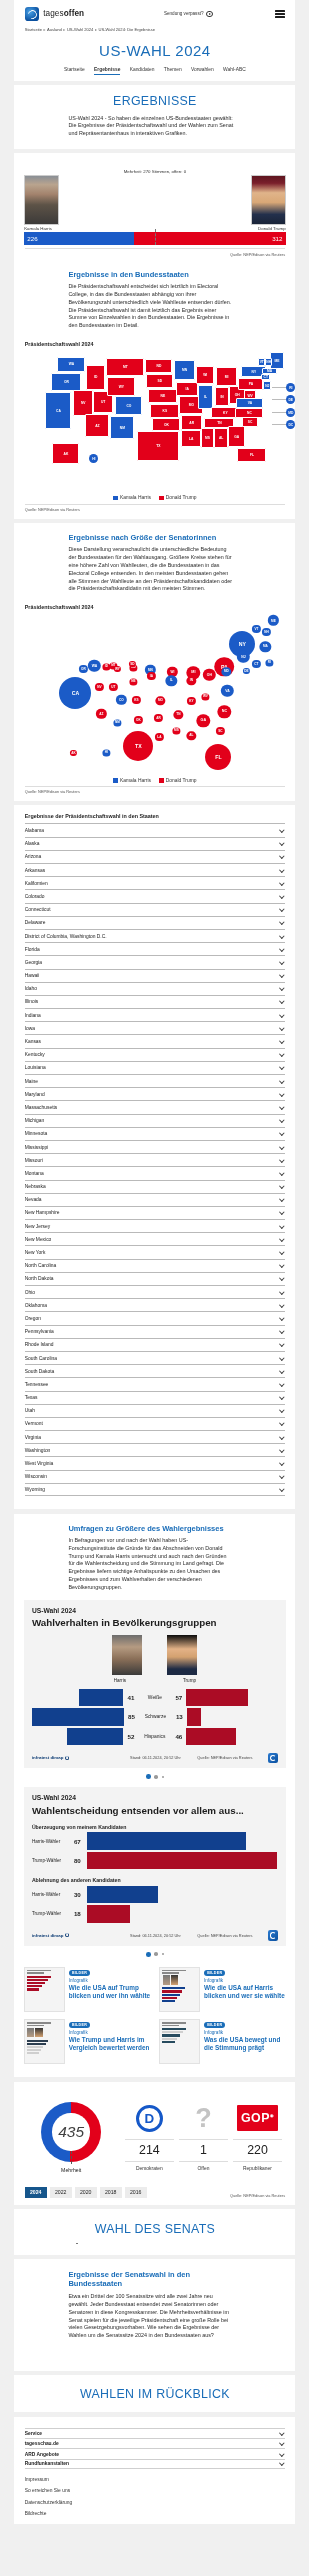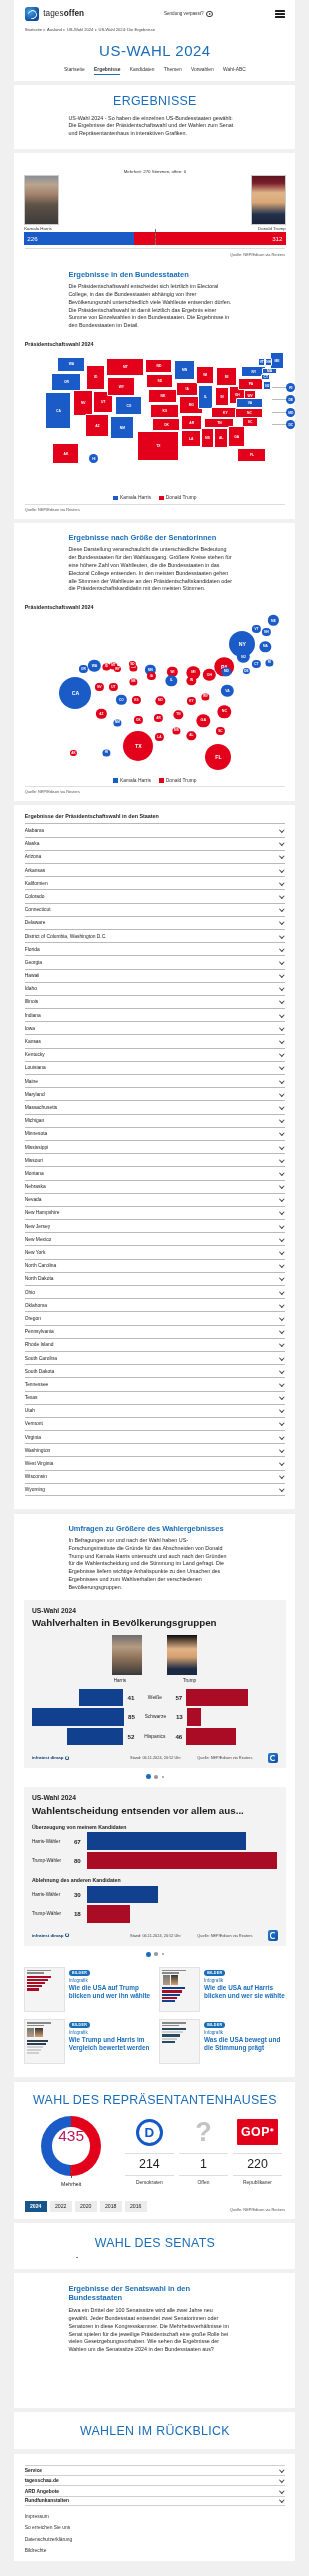--- a/index.html
+++ b/index.html
@@ -114,42 +114,42 @@
   .badge { display:inline-block; background:#1a6db8; color:#fff; font-size:3.6px; font-weight:700; padding:1px 3.1px; border-radius:3.6px; letter-spacing:0.3px; }
   .t-kick { font-size:4.6px; color:#1a6db8; margin-top:2.1px; }
   .t-title { font-size:6.4px; font-weight:700; color:#1a6db8; line-height:1.25; margin-top:1px; }
   .mini-ph { width:7.2px; height:9.3px; display:inline-block; margin:0.5px; }
 
   
   .house { padding:11.3px 10.3px 7.2px 10.3px; }
   .house-body { display:flex; margin-top:9.3px; }
   .donut-col { width:93px; text-align:center; }
   .donut { width:60px; height:60px; border-radius:50%; margin:0 auto; position:relative; }
-  .donut .hole { position:absolute; inset:11.3px; background:#fff; border-radius:50%; display:flex; align-items:flex-start; justify-content:center; font-size:15.5px; color:#be185d; }
+  .donut .hole { position:absolute; inset:11.3px; background:#fff; border-radius:50%; display:flex; align-items:center; justify-content:center; font-size:15.5px; color:#404040;font-style:italic; }
   .donut .mk { position:absolute; left:50%; bottom:-2.1px; height:13.4px; border-left:0.8px dashed #555; }
   .mehr { font-size:5.2px; color:#222; margin-top:5.2px; }
   .pcols { flex:1; display:flex; justify-content:space-between; padding:0 3.1px 0 7.2px; }
   .pcol { width:49px; text-align:center; }
   .plogo { height:32px; display:flex; align-items:center; justify-content:center; }
   .dring { width:27px; height:27px; border:3.6px solid #1558c8; border-radius:50%; display:flex; align-items:center; justify-content:center; font-size:13.4px; font-weight:700; color:#1558c8; }
   .qmark { font-size:27px; font-weight:700; color:#c4c4c4; line-height:1; }
   .gop { background:#e2001a; color:#fff; font-weight:700; font-size:12.4px; padding:6.2px 4.1px; letter-spacing:0.5px; border-radius:1px; }
   .gop sup { font-size:4.1px; }
   .pseats { font-size:12.4px; color:#222; border-top:0.5px solid #ddd; border-bottom:0.5px solid #ddd; margin-top:5.2px; padding:3.1px 0; }
   .pname { font-size:4.9px; color:#333; margin-top:4.1px; }
   .house-foot { display:flex; align-items:flex-end; justify-content:space-between; margin-top:13.4px; }
   .years { display:flex; gap:3.1px; }
   .yr { font-size:5.2px; padding:2.6px 5.2px; background:#ececec; color:#222; cursor:pointer; }
   .yr.active { background:#16568c; color:#fff; font-weight:700; }
   .house-src { font-size:3.9px; color:#555; }
 
   
   .sen-title-card { padding:12.4px 0 10.3px 0; }
   .sen-dot { width:1.5px; height:1.5px; background:#666; border-radius:50%; margin:7.2px 0 0 62px; }
-  .sen-res { padding:11.3px 0 0 0; height:135px; }
+  .sen-res { padding:11.3px 0 0 0; height:112px; }
   .sen-res .para { margin-top:5.2px; }
 
   .ruck { padding:12.4px 0 11.3px 0; }
 
   
   .foot { padding:11.3px 0 0 0; }
   .f-acc-row { height:10.3px; border-top:0.5px solid #cfcfcf; margin:0 10.3px; display:flex; align-items:center; justify-content:space-between; font-size:4.9px; font-weight:700; color:#222; cursor:pointer; }
   .f-acc-row:last-of-type { border-bottom:0.5px solid #cfcfcf; }
   .f-links { padding:5.2px 10.3px; }
   .f-link { font-size:4.9px; color:#333; padding:3.1px 0; cursor:pointer; }
@@ -728,21 +728,20 @@
               <div style="background: rgb(207, 207, 207); width: 44%;"></div>
               <div style="background: rgb(39, 75, 94); width: 36%;"></div>
             </div>
           </div>
           <div><span class="badge">BILDER</span><div class="t-kick">Infografik</div><div class="t-title">Was die USA bewegt und die Stimmung prägt</div></div>
         </div>
       </div>
   </div>
 
   <div class="card house">
-    <div class="sec-title">WAHL DES REPRÄSENTANTENHAUSES</div>
     <div class="house-body">
       <div class="donut-col">
         <div class="donut" id="donut" style="background: conic-gradient(rgb(226, 0, 26) 0deg, rgb(226, 0, 26) 182.069deg, rgb(196, 196, 196) 182.069deg, rgb(196, 196, 196) 182.897deg, rgb(27, 91, 199) 182.897deg, rgb(27, 91, 199) 360deg);">
           <div class="mk"></div>
           <div class="hole">
               <span>435</span>
             </div>
         </div>
         <div class="mehr">Mehrheit</div>
       </div>

